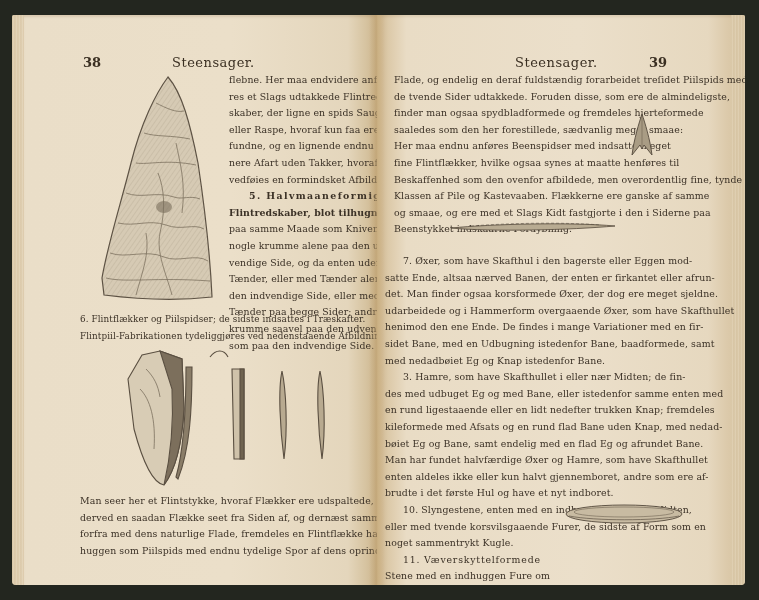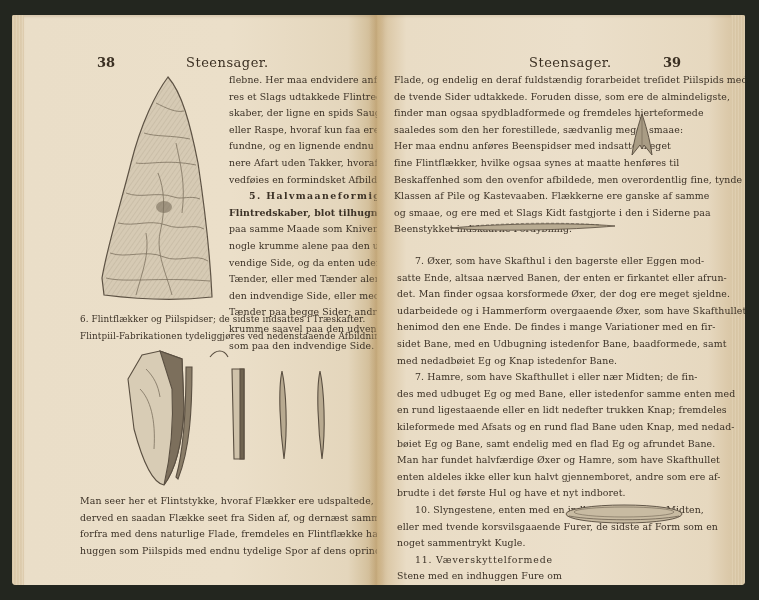--- a/index.html
+++ b/index.html
@@ -40,21 +40,20 @@
       opacity: 0.8;
     }
     .gutter {
       position: absolute; left: 357px; top: 0; width: 16px; height: 570px;
       background: linear-gradient(90deg, rgba(180,150,100,0) 0%, rgba(190,160,110,0.55) 45%, rgba(205,178,130,0.7) 55%, rgba(180,150,100,0) 100%);
     }
     .running-head {
       position: absolute; top: 40px;
       font-size: 13px; color: #3a2f22;
       font-family: "DejaVu Serif", serif;
-      margin-left: 14px;
     }
     .page-num { font-weight: bold; font-size: 13px; }
     .text {
       position: absolute;
       font-family: "DejaVu Serif", serif;
       font-size: 9.4px; line-height: 16.6px;
       color: #3b3126;
       letter-spacing: 0.1px;
     }
     .text p { margin: 0; text-align: justify; text-align-last: justify; white-space: nowrap; }
@@ -170,31 +169,31 @@
     <svg class="illus" style="left:254px; top:98px;" width="22" height="44" viewBox="0 0 22 44">
       <path d="M11 1 C14 10, 19 26, 21 42 L13 32 L11 36 L9 32 L1 42 C3 26, 8 10, 11 1 Z" fill="#a99c84" stroke="#554a3c" stroke-width="0.9"></path>
       <path d="M11 4 L11 34" stroke="#6e6352" stroke-width="0.6"></path>
     </svg>
 
     <svg class="illus" style="left:74px; top:205px;" width="164" height="14" viewBox="0 0 164 14">
       <path d="M0 8 C40 4, 120 2, 164 6 C120 10, 40 12, 0 8 Z" fill="#b8ab92" stroke="#554a3c" stroke-width="0.8"></path>
       <path d="M20 6 C60 3, 110 2, 150 5" stroke="#5d5244" stroke-width="0.6" fill="none" stroke-dasharray="3 2"></path>
     </svg>
 
-    <div class="text" style="left:20px; top:238px; width:268px;">
+    <div class="text" style="left:8px; top:238px; width:268px;">
       <p style="text-indent:18px;">7. Øxer, som have Skafthul i den bagerste eller Eggen mod-</p>
       <p>satte Ende, altsaa nærved Banen, der enten er firkantet eller afrun-</p>
       <p class="last">det.  Man finder ogsaa korsformede Øxer, der dog ere meget sjeldne.</p>
 
       <p>udarbeidede og i Hammerform overgaaende Øxer, som have Skafthullet</p>
       <p>henimod den ene Ende.  De findes i mange Variationer med en fir-</p>
       <p>sidet Bane, med en Udbugning istedenfor Bane, baadformede, samt</p>
       <p class="last">med nedadbøiet Eg og Knap istedenfor Bane.</p>
 
-      <p style="text-indent:18px;">7. Hamre, som have Skafthullet i eller nær Midten; de fin-</p>
+      <p style="text-indent:18px;">3. Hamre, som have Skafthullet i eller nær Midten; de fin-</p>
       <p>des med udbuget Eg og med Bane, eller istedenfor samme enten med</p>
       <p>en rund ligestaaende eller en lidt nedefter trukken Knap; fremdeles</p>
       <p>kileformede med Afsats og en rund flad Bane uden Knap, med nedad-</p>
       <p>bøiet Eg og Bane, samt endelig med en flad Eg og afrundet Bane.</p>
       <p>Man har fundet halvfærdige Øxer og Hamre, som have Skafthullet</p>
       <p>enten aldeles ikke eller kun halvt gjennemboret, andre som ere af-</p>
       <p class="last">brudte i det første Hul og have et nyt indboret.</p>
 
       <p style="text-indent:18px;">10. Slyngestene, enten med en indhuggen Fure om Midten,</p>
       <p>eller med tvende korsvilsgaaende Furer, de sidste af Form som en</p>

